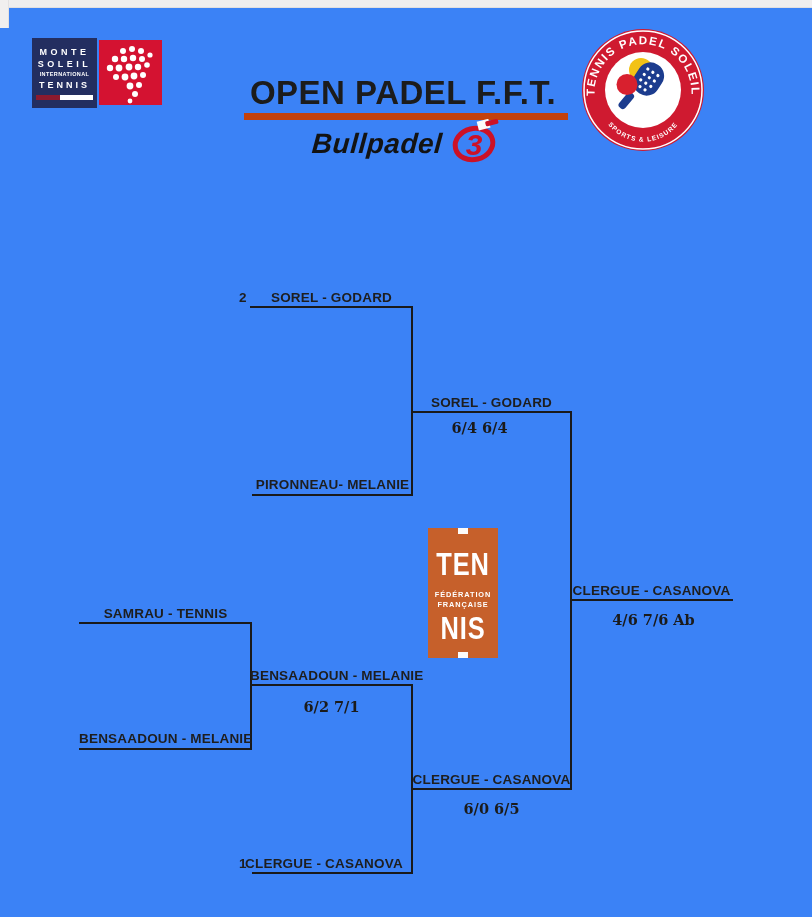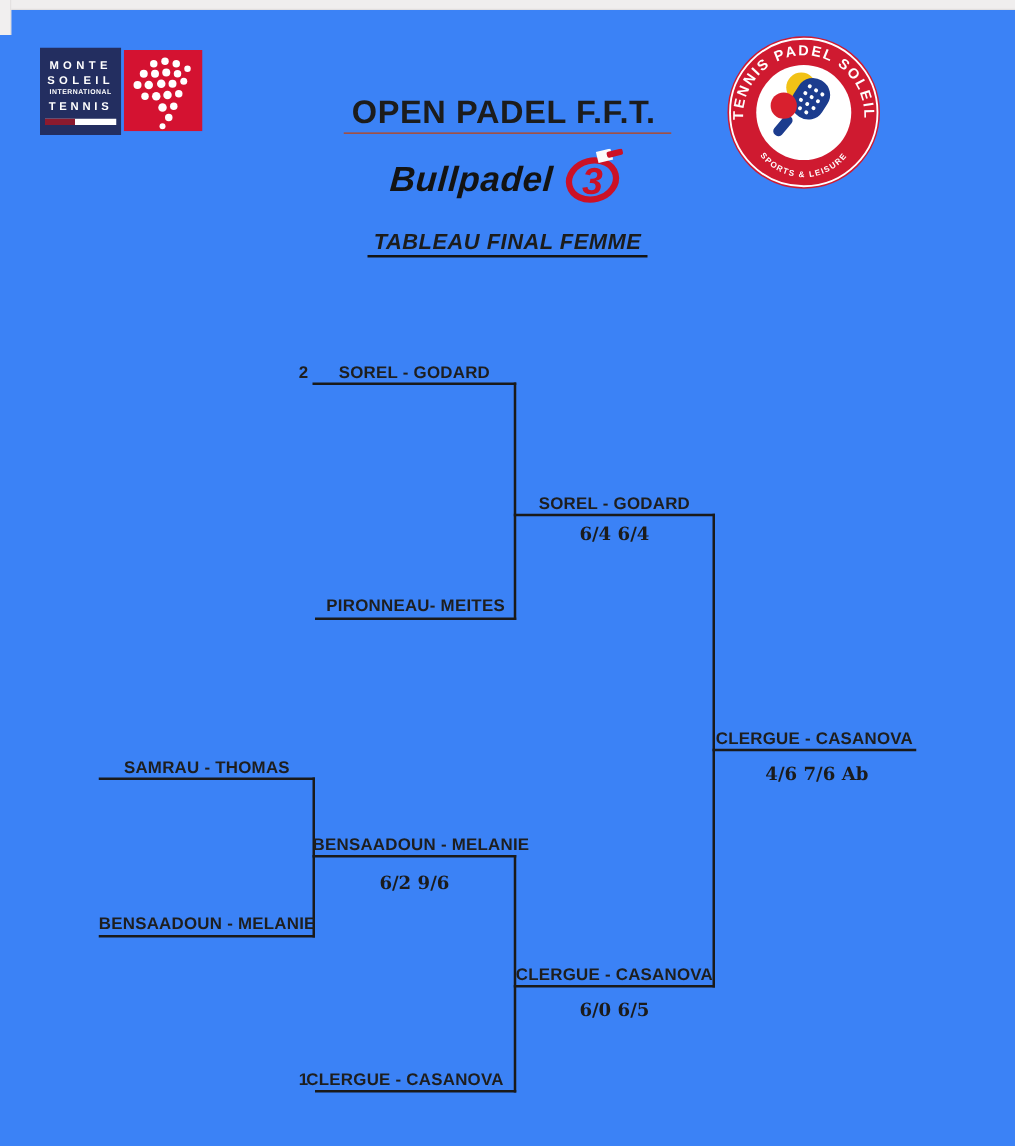--- a/index.html
+++ b/index.html
@@ -6,21 +6,21 @@
   #page{
     position:relative;width:812px;height:917px;overflow:hidden;
     background:#3b82f6;
     font-family:"Liberation Sans",sans-serif;color:#1c1c1c;
   }
   .scan-band{position:absolute;left:0;top:0;width:100%;height:7px;background:#f0eeee;border-bottom:1px solid #e2dfdf;}
   .scan-edge{position:absolute;left:0;top:0;width:8px;height:28px;background:#f1efef;border-right:1px solid #e4e1e1;}
 
   
   .title-wrap{position:absolute;left:0;right:0;top:74px;text-align:center;}
-  .title-wrap span{font-size:26px;font-weight:bold;letter-spacing:.5px;border-bottom:1px solid #c2410c;padding:0 12px 2px 6px;}
+  .title-wrap span{font-size:33px;font-weight:bold;letter-spacing:.5px;border-bottom:7px solid #c2410c;padding:0 12px 2px 6px;}
   .bp-wrap{position:absolute;left:0;right:0;top:118px;height:52px;display:flex;justify-content:center;align-items:center;gap:5px;}
   .bp-word{font-size:28px;font-weight:900;font-style:italic;letter-spacing:.5px;color:#131313;transform:skewX(-4deg);}
   .subtitle-wrap{position:absolute;left:0;right:0;top:183px;text-align:center;}
   .subtitle-wrap span{font-size:17.5px;font-weight:bold;font-style:italic;letter-spacing:.4px;border-bottom:2.5px solid #141414;padding:0 5px 1px;}
 
   
   .mcis{position:absolute;left:32px;top:38px;width:130px;height:70px;}
   .mcis .navy{position:absolute;left:0;top:0;width:65px;height:70px;}
   .mcis .txt{position:absolute;left:0;width:65px;text-align:center;color:#fff;font-weight:bold;}
   .mcis .t1{top:9px;font-size:9px;letter-spacing:3.5px;}
@@ -101,23 +101,20 @@
     <svg width="52" height="50" viewBox="0 0 52 50">
       <g transform="rotate(-14 26 25)">
         <ellipse cx="26" cy="25" rx="19" ry="15.5" fill="none" stroke="#cc1126" stroke-width="5"></ellipse>
         <rect x="34" y="4" width="12" height="9" fill="#fcfbfa"></rect>
         <rect x="42" y="6" width="13" height="5" rx="1.5" fill="#cc1126"></rect>
       </g>
       <text x="26" y="36" text-anchor="middle" font-size="30" font-weight="900" font-style="italic" font-family="Liberation Sans, sans-serif" fill="#cc1126">3</text>
     </svg>
   </div>
 
-  <div class="subtitle-wrap">
-    <span>TABLEAU FINAL FEMME</span>
-  </div>
 
   <svg width="126" height="126" viewBox="0 0 126 126" style="position:absolute;left:580px;top:27px">
     <circle cx="63" cy="63" r="61" fill="#cf1a30"></circle>
     <circle cx="63" cy="63" r="59" fill="none" stroke="#fff" stroke-width="1.5"></circle>
     <circle cx="63" cy="63" r="38" fill="#fff"></circle>
     <defs>
       <path id="arcTop" d="M 15.5,75.5 A 48.5,48.5 0 1 1 110.5,75.5" fill="none"></path>
       <path id="arcBot" d="M 20,80 A 44,44 0 0 0 106,80" fill="none"></path>
     </defs>
     <text font-family="Liberation Sans, sans-serif" font-size="11.5" font-weight="bold" fill="#fff" style="letter-spacing:1.6px">
@@ -140,50 +137,61 @@
         <circle cx="62.5" cy="57" r="1.6"></circle>
           <circle cx="68.5" cy="57" r="1.6"></circle>
           <circle cx="74.5" cy="57" r="1.6"></circle>
         <circle cx="65.5" cy="63" r="1.6"></circle>
           <circle cx="71.5" cy="63" r="1.6"></circle>
       </g>
       <circle cx="47" cy="57.5" r="10.5" fill="#d8202e"></circle>
     </g>
   </svg>
 
+  <div class="fft">
+    <svg width="70" height="130" style="position:absolute;left:0;top:0">
+      <rect x="0" y="0" width="70" height="130" fill="#c6602b"></rect>
+    </svg>
+    <div class="notch" style="top:0"></div>
+    <div class="notch" style="bottom:0"></div>
+    <div class="big" style="top:21px">TEN</div>
+    <div class="small" style="top:63px">FÉDÉRATION</div>
+    <div class="small" style="top:73px">FRANÇAISE</div>
+    <div class="big" style="top:85px">NIS</div>
+  </div>
 
   <div class="hline" style="left:250px;top:306px;width:163px"></div>
   <div class="vline" style="left:411px;top:306px;height:190px"></div>
   <div class="hline" style="left:252px;top:494px;width:161px"></div>
   <div class="hline" style="left:411px;top:411px;width:161px"></div>
 
   <div class="vline" style="left:570px;top:411px;height:379px"></div>
   <div class="hline" style="left:570px;top:599px;width:163px"></div>
 
   <div class="hline" style="left:79px;top:622px;width:173px"></div>
   <div class="vline" style="left:250px;top:622px;height:128px"></div>
   <div class="hline" style="left:79px;top:748px;width:173px"></div>
   <div class="hline" style="left:250px;top:684px;width:163px"></div>
 
   <div class="vline" style="left:411px;top:684px;height:190px"></div>
   <div class="hline" style="left:252px;top:872px;width:161px"></div>
   <div class="hline" style="left:411px;top:788px;width:161px"></div>
 
   <div class="seed" style="left:239px;top:290px">2</div>
   <div class="team" style="left:250px;width:163px;top:290px">SOREL - GODARD</div>
-  <div class="team" style="left:252px;width:161px;top:477px">PIRONNEAU- MEITES</div>
+  <div class="team" style="left:252px;width:161px;top:477px">PIRONNEAU- MELANIE</div>
   <div class="team" style="left:411px;width:161px;top:395px">SOREL - GODARD</div>
-  <div class="score" style="left:411px;width:161px;top:419px">6/4 6/4</div>
+  <div class="score" style="left:399px;width:161px;top:419px">6/4 6/4</div>
 
   <div class="team" style="left:568px;width:167px;top:583px">CLERGUE - CASANOVA</div>
   <div class="score" style="left:568px;width:171px;top:611px">4/6 7/6 Ab</div>
 
-  <div class="team" style="left:79px;width:173px;top:606px">SAMRAU - THOMAS</div>
+  <div class="team" style="left:79px;width:173px;top:606px">SAMRAU - TENNIS</div>
   <div class="team" style="left:79px;width:173px;top:731px">BENSAADOUN - MELANIE</div>
   <div class="team" style="left:250px;width:163px;top:668px">BENSAADOUN - MELANIE</div>
-  <div class="score" style="left:250px;width:163px;top:698px">6/2 9/6</div>
+  <div class="score" style="left:250px;width:163px;top:698px">6/2 7/1</div>
 
   <div class="seed" style="left:239px;top:856px">1</div>
   <div class="team" style="left:244px;width:160px;top:856px">CLERGUE - CASANOVA</div>
   <div class="team" style="left:411px;width:161px;top:772px">CLERGUE - CASANOVA</div>
   <div class="score" style="left:411px;width:161px;top:800px">6/0 6/5</div>
 
 </div>
 
 </body></html>

